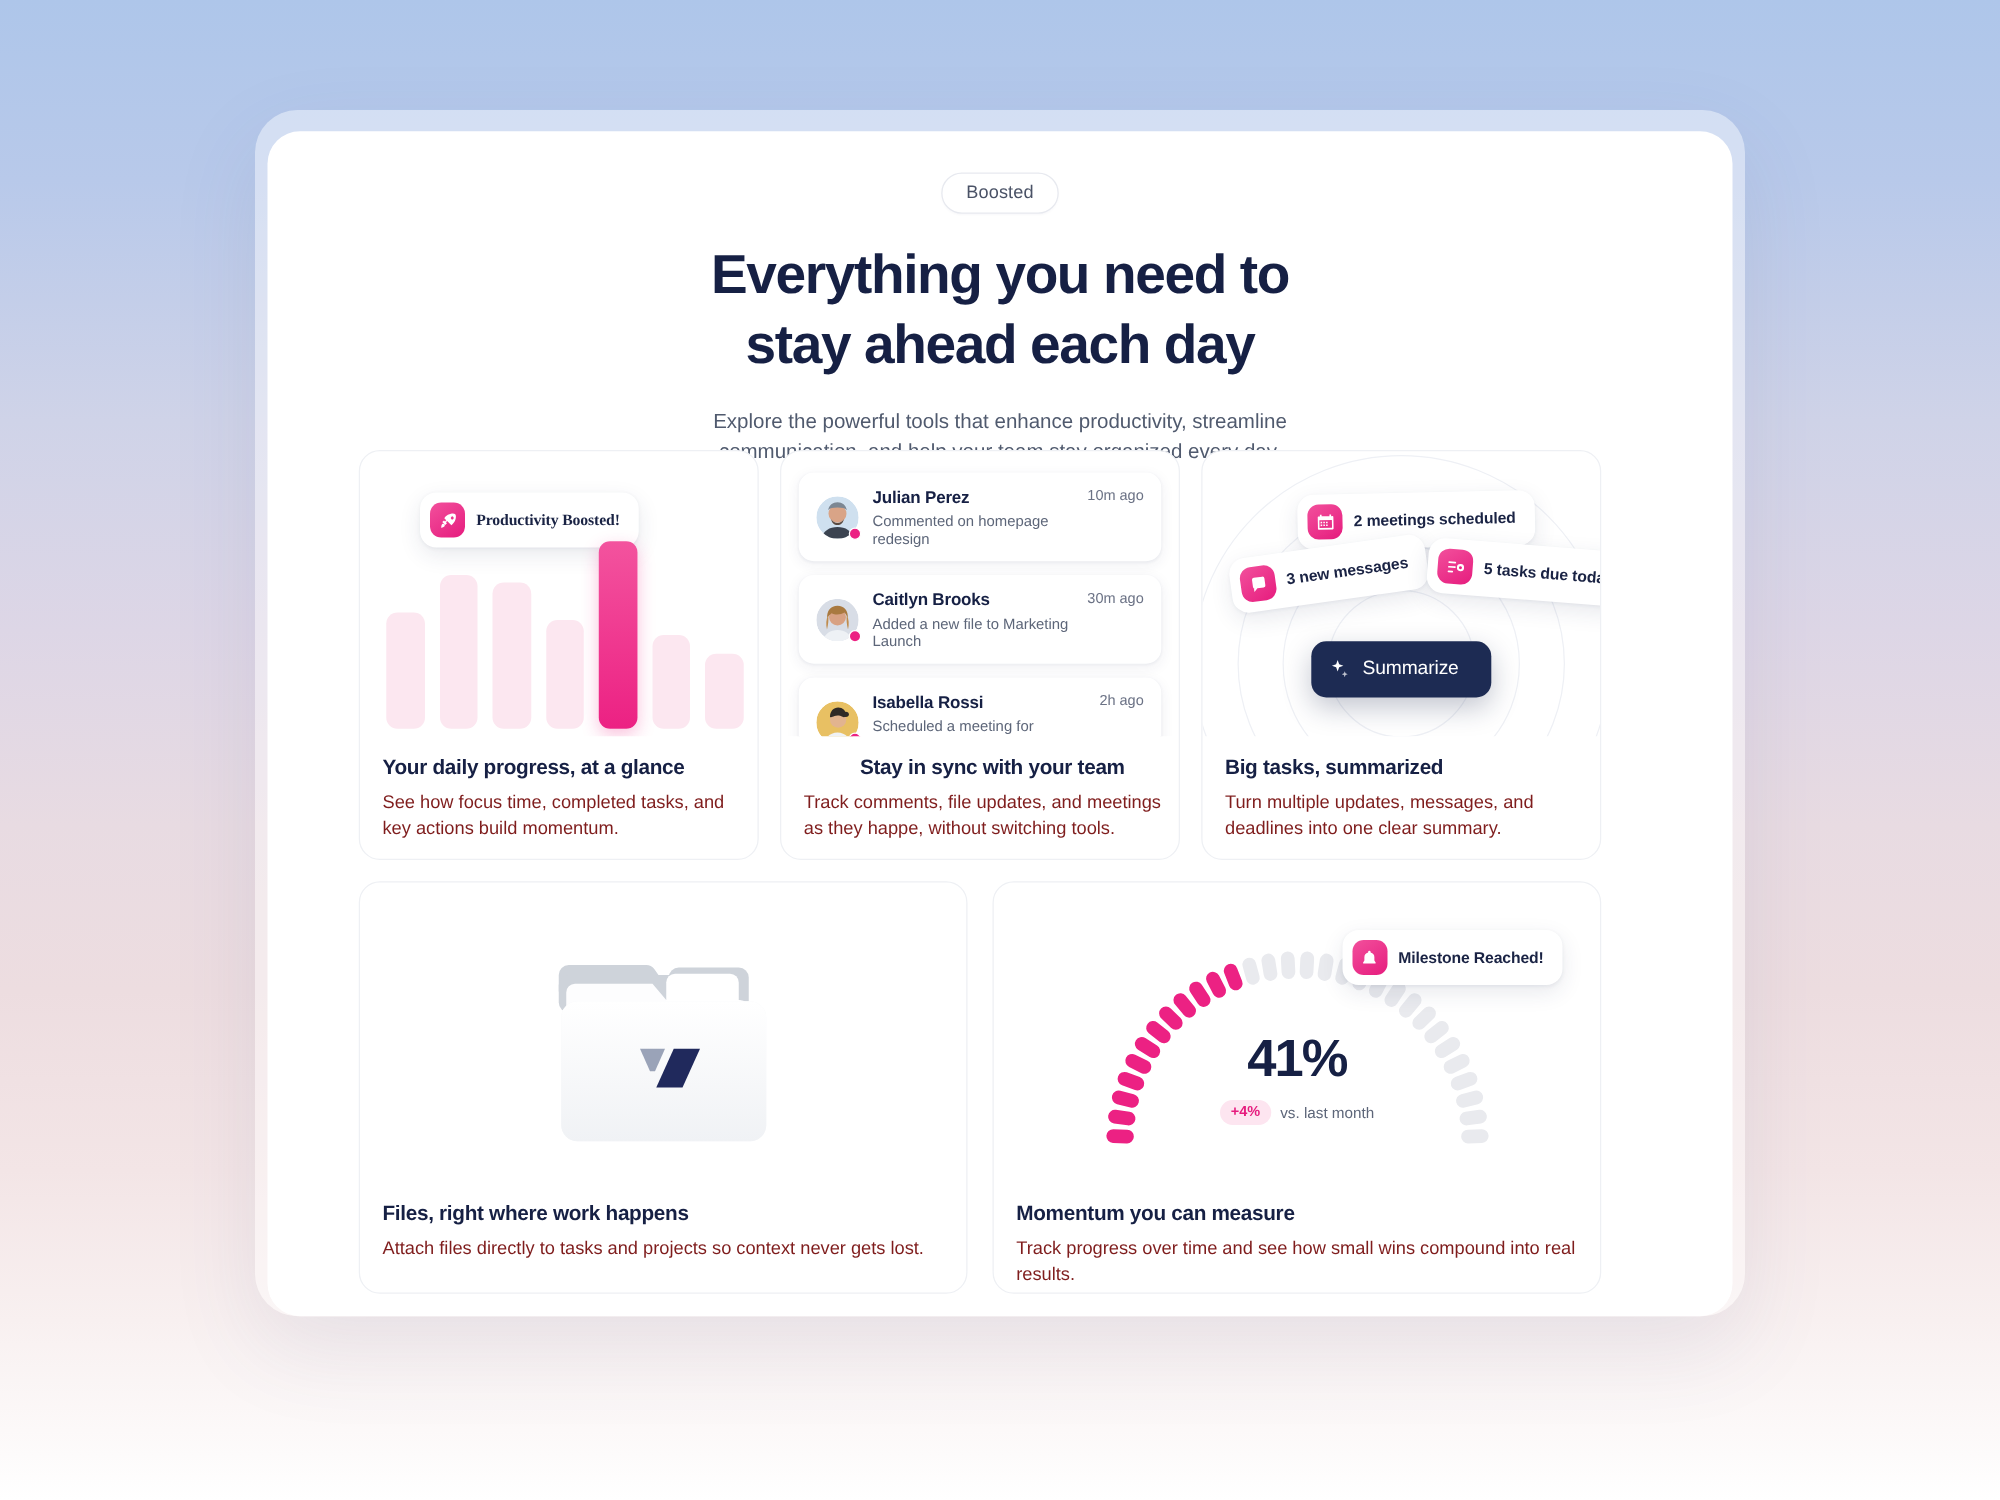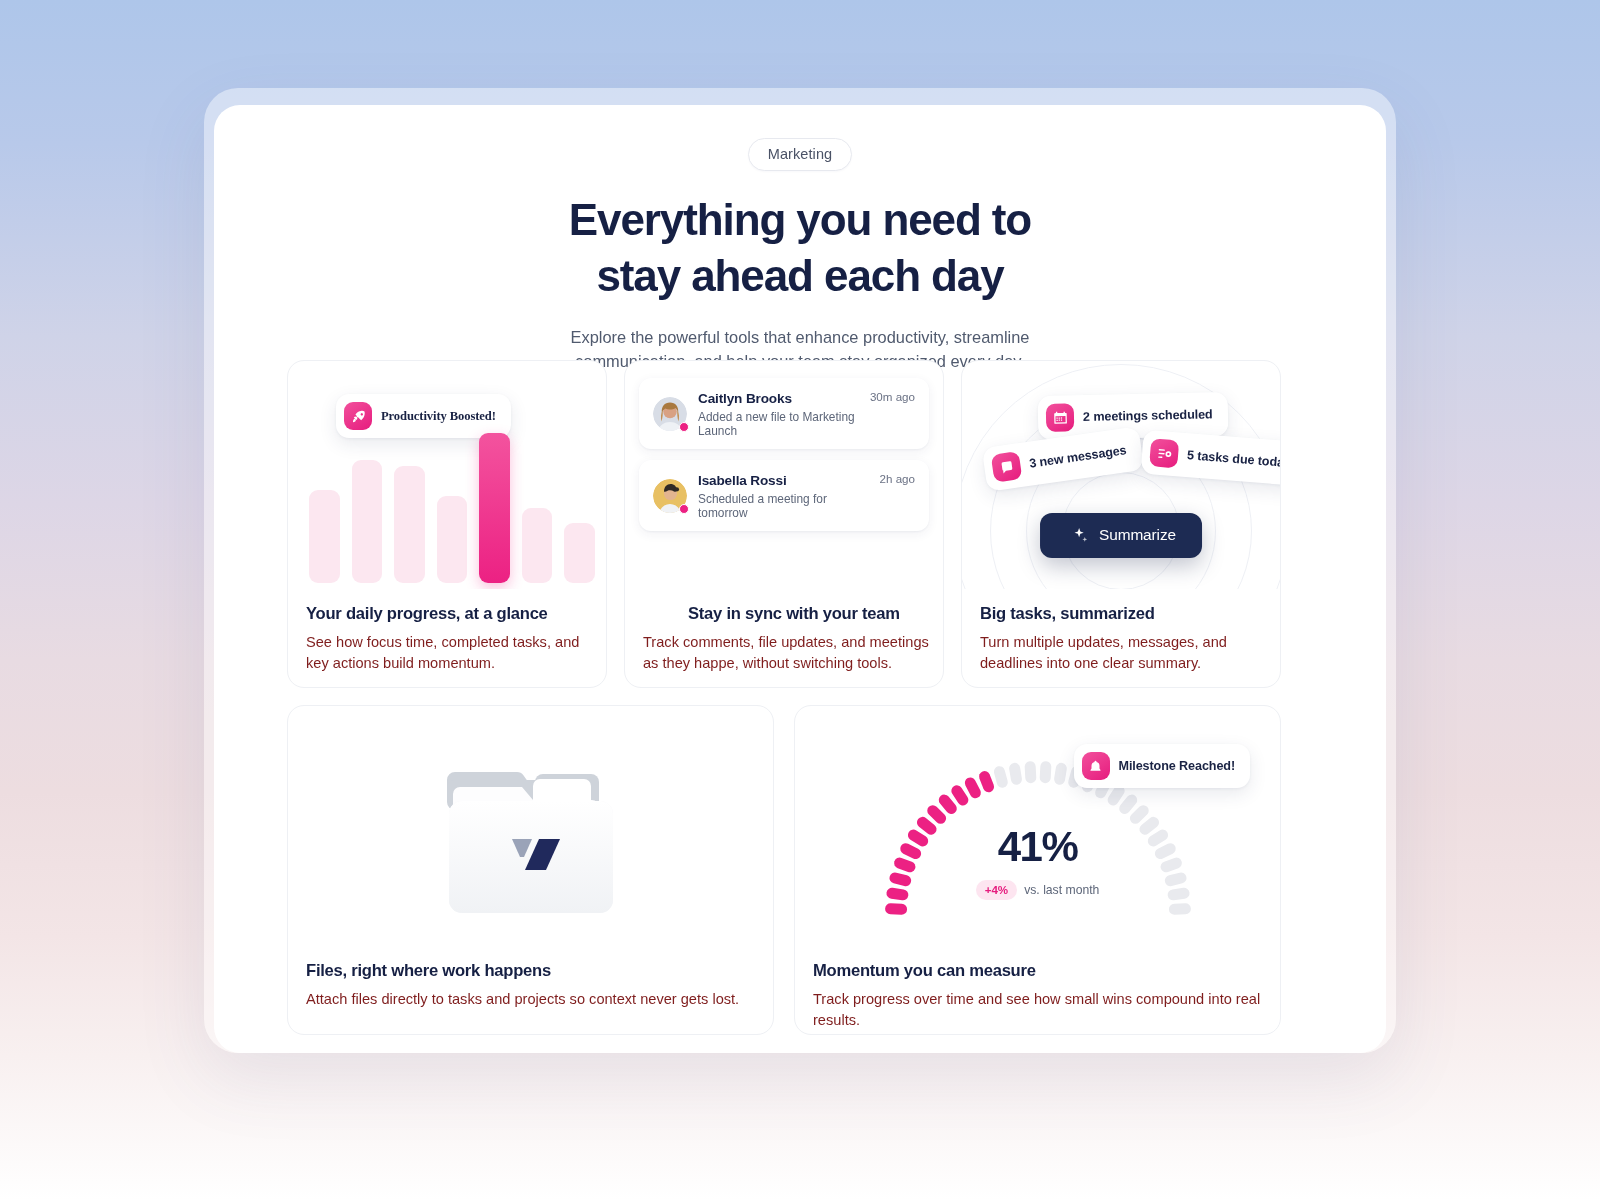--- a/index.html
+++ b/index.html
@@ -162,21 +162,21 @@
     left: 50%; top: 170px; transform: translate(-50%,-50%);
   }
   #ring1 { width: 118px; height: 118px; }
   #ring2 { width: 190px; height: 190px; }
   #ring3 { width: 262px; height: 262px; }
   #ring4 { width: 334px; height: 334px; }
   #summarize-btn {
     position: absolute; left: 50%; top: 152px; transform: translateX(-50%);
     display: inline-flex; align-items: center; gap: 10px;
     background: #1d2b53; color: #fff;
-    padding: 13px 26px 14px 32px; border-radius: 12px;
+    padding: 13px 26px 14px 14px; border-radius: 12px;
     font-size: 15.4px; font-weight: 500; letter-spacing: -.1px;
     box-shadow: 0 8px 22px rgba(20,32,70,0.26);
     white-space: nowrap;
   }
   #summarize-btn svg { width: 17px; height: 17px; display: block; }
   #chip-meetings { position: absolute; left: 76px;  top: 33px; transform: rotate(-1.2deg); }
   #chip-messages { position: absolute; left: 22px;  top: 76px; transform: rotate(-8deg); }
   #chip-tasks    { position: absolute; left: 180px; top: 75px; transform: rotate(4.5deg); }
   #card-summary .card-title { top: 243px; }
   #card-summary .card-desc  { top: 271px; width: 292px; }
@@ -206,21 +206,21 @@
   #card-momentum .card-desc  { top: 283px; width: 452px; }
 </style>
 </head>
 <body>
 
 <div id="window-plate"></div>
 
 <div id="window-card">
 
   <div id="hero">
-    <div id="features-pill">Marketing</div>
+    <div id="features-pill">Boosted</div>
     <h1 id="hero-title">
       <span class="l1">Everything you need to</span>
       <span class="l2">stay ahead each day</span>
     </h1>
     <p id="hero-sub">Explore the powerful tools that enhance productivity, streamline communication, and help your team stay organized every day.</p>
   </div>
 
   <div class="card" id="card-progress">
     <div class="card-visual">
 
@@ -243,20 +243,39 @@
         <div class="bar" style="height:40%"></div>
       </div>
     </div>
     <div class="card-title">Your daily progress, at a glance</div>
     <div class="card-desc">See how focus time, completed tasks, and key actions build momentum.</div>
   </div>
 
   <div class="card" id="card-sync">
     <div class="card-visual">
 
+      <div class="activity-row">
+        <span class="avatar">
+          <span class="face">
+            <svg viewBox="0 0 34 34" width="34" height="34" aria-hidden="true">
+              <circle cx="17" cy="17" r="17" fill="#cfe0ef"></circle>
+              <path d="M4 34c1.5-6.5 6.6-9.5 13-9.5S28.5 27.5 30 34z" fill="#3b4350"></path>
+              <circle cx="17" cy="14" r="7.2" fill="#d9a487"></circle>
+              <path d="M9.6 11.2c.4-4 3.6-6.4 7.4-6.4s7 2.4 7.4 6.4c-1.2-1.6-3.3-2.2-7.4-2.2s-6.2.6-7.4 2.2z" fill="#7c8793"></path>
+              <path d="M12 18.3c1.3 2 3 3 5 3s3.7-1 5-3c-.4 3-2.4 4.6-5 4.6s-4.6-1.6-5-4.6z" fill="#5a4a40"></path>
+            </svg>
+          </span>
+          <span class="dot"></span>
+        </span>
+        <span class="act-main">
+          <span class="act-name">Julian Perez</span>
+          <div class="act-sub">Commented on homepage redesign</div>
+        </span>
+        <span class="act-time">10m ago</span>
+      </div>
 
       <div class="activity-row">
         <span class="avatar">
           <span class="face">
             <svg viewBox="0 0 34 34" width="34" height="34" aria-hidden="true">
               <circle cx="17" cy="17" r="17" fill="#d8dde6"></circle>
               <path d="M5 34c1.5-6 6.5-9 12-9s10.5 3 12 9z" fill="#eef1f5"></path>
               <circle cx="17" cy="14.5" r="6.8" fill="#d8a183"></circle>
               <path d="M8.8 15.5c-.6-6 2.8-10 8.2-10s8.8 4 8.2 10c-.6-2-1.6-3.4-2.6-4.6-2.6 1.8-7.4 2.2-10.4.6-1.4 1.2-2.6 2.4-3.4 4z" fill="#a9793f"></path>
               <path d="M9.6 13c-1.8 3.4-2 7.6-1 11.5 1-3.8 1.4-7.8 1-11.5zM24.4 13c1.8 3.4 2 7.6 1 11.5-1-3.8-1.4-7.8-1-11.5z" fill="#c08c4d"></path>

